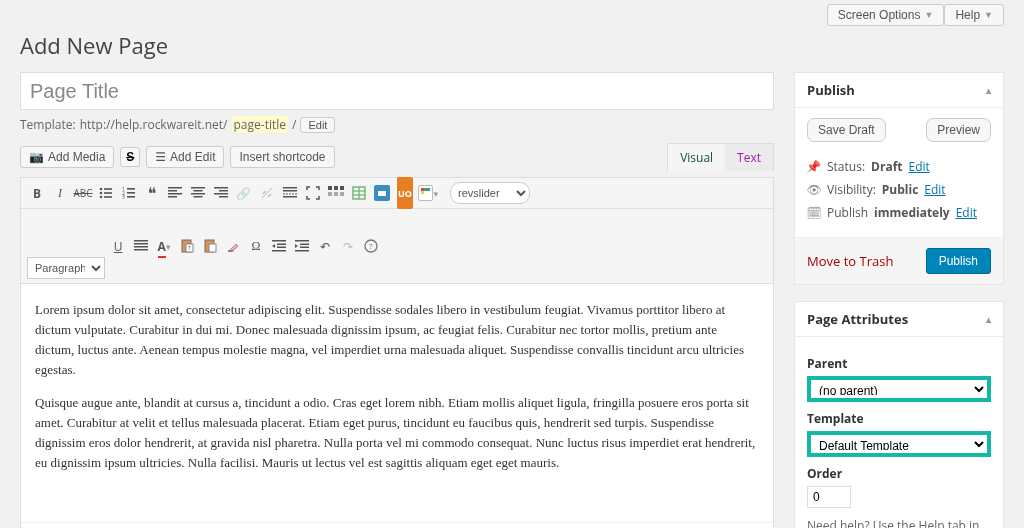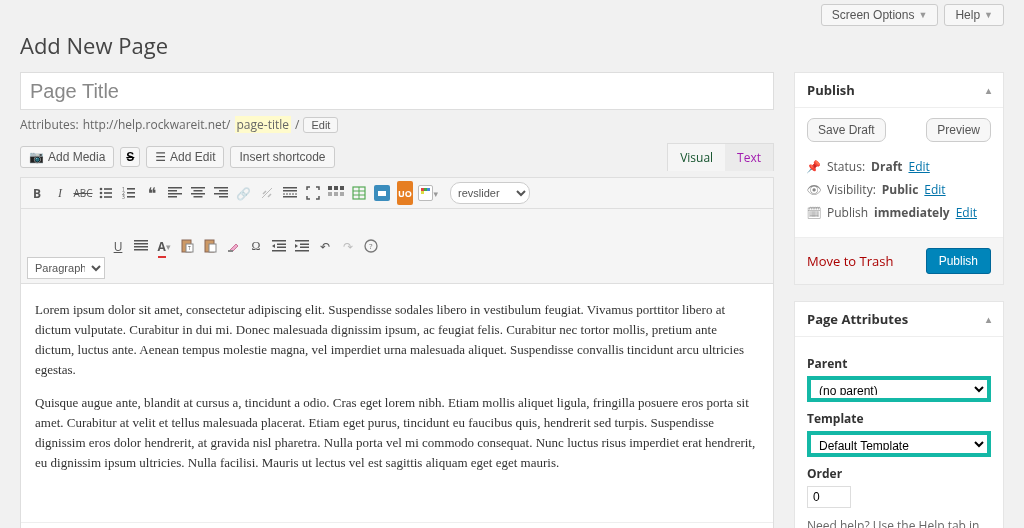--- a/index.html
+++ b/index.html
@@ -1,18 +1,18 @@
 <!DOCTYPE html>
 <html><head>
 <meta charset="utf-8">
 <style>
 * { box-sizing: border-box; margin: 0; padding: 0; }
 body { font-family: "Open Sans", -apple-system, Arial, sans-serif; font-size: 13px; color: #333; background: #f1f1f1; width: 1024px; height: 528px; overflow: hidden; }
 .wrap { padding: 0 20px 20px 20px; }
-.top-bar { display: flex; justify-content: flex-end; gap: 6px; padding: 4px 0 0 0; }
+.top-bar { display: flex; justify-content: flex-end; padding: 4px 0 0 0; }
 .top-btn { background: #f7f7f7; border: 1px solid #ccc; color: #555; padding: 3px 10px; font-size: 12px; border-radius: 3px; cursor: pointer; display: inline-flex; align-items: center; gap: 4px; }
 h1.page-heading { font-size: 22px; font-weight: 400; color: #444; margin: 4px 0 12px 0; }
 .layout { display: flex; gap: 20px; align-items: flex-start; }
 .main { flex: 1; min-width: 0; }
 .side { width: 210px; flex-shrink: 0; }
 .title-input { width: 100%; padding: 6px 9px; font-size: 20px; height: 38px; border: 1px solid #ddd; background: #fff; color: #888; font-weight: 400; }
 .permalink-row { margin: 6px 0 10px 0; font-size: 12px; color: #666; display: flex; align-items: center; gap: 4px; }
 .permalink-row .hl { background: #fffbcc; padding: 0 2px; }
 .small-btn { background: #f7f7f7; border: 1px solid #ccc; color: #555; font-size: 11px; padding: 1px 7px; border-radius: 3px; cursor: pointer; }
 .media-row { display: flex; align-items: center; gap: 6px; margin-bottom: 6px; position: relative; }
@@ -42,21 +42,21 @@
 .btn-primary { background: #0085ba; border: 1px solid #006799; color: #fff; padding: 5px 12px; font-size: 12px; border-radius: 3px; cursor: pointer; }
 .btn-secondary { background: #f7f7f7; border: 1px solid #ccc; color: #555; padding: 4px 10px; font-size: 12px; border-radius: 7px; cursor: pointer; }
 .pub-top { display: flex; justify-content: space-between; padding: 10px 12px; }
 .field-label { font-weight: bold; color: #333; margin: 8px 0 4px 0; font-size: 12px; }
 .field-select { width: 100%; font-size: 12px; padding: 3px 4px; border: 4px solid #14b8a6; background: #fff; height: 26px; }
 .order-input { width: 44px; padding: 3px 5px; border: 1px solid #ddd; font-size: 12px; }
 .help-text { font-size: 12px; color: #666; margin-top: 10px; line-height: 1.4; }
 .tri { font-size: 9px; color: #999; }
 .chev { font-size: 10px; color: #999; }
 svg { display: block; }
-.box-orange { width: 16px; height: 24px; background: #e67e22; border-radius: 2px; color: #fff; font-size: 9px; font-weight: bold; display: inline-flex; align-items: center; justify-content: center; }
+.box-orange { width: 16px; height: 32px; background: #e67e22; border-radius: 2px; color: #fff; font-size: 9px; font-weight: bold; display: inline-flex; align-items: center; justify-content: center; }
 .box-blue { width: 16px; height: 16px; background: #3b8dbd; border-radius: 2px; display: inline-flex; align-items: center; justify-content: center; }
 .box-white { width: 16px; height: 16px; background: #fff; border: 1px solid #bbb; border-radius: 2px; display: inline-flex; align-items: center; justify-content: center; }
 </style>
 </head>
 <body>
 
 <div class="wrap">
   <div class="top-bar">
     <button class="top-btn">
         <span>Screen Options</span> 
@@ -68,21 +68,21 @@
       </button>
   </div>
 
   <h1 class="page-heading">Add New Page</h1>
 
   <div class="layout">
     <div class="main">
       <input class="title-input" type="text" value="Page Title" style="">
 
       <div class="permalink-row">
-        <span>Attributes:</span>
+        <span>Template:</span>
         <span>http://help.rockwareit.net/</span>
           <span class="hl">page-title</span>
           <span>/</span>
         <button class="small-btn">Edit</button>
       </div>
 
       <div class="media-row">
         <button class="media-btn">
             <span>📷</span>
             <span>Add Media</span>

